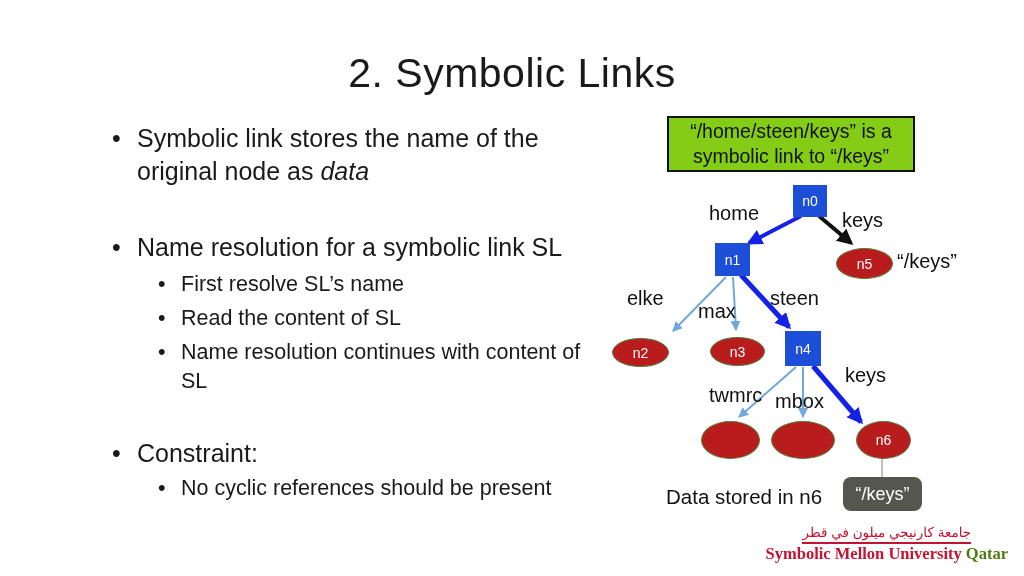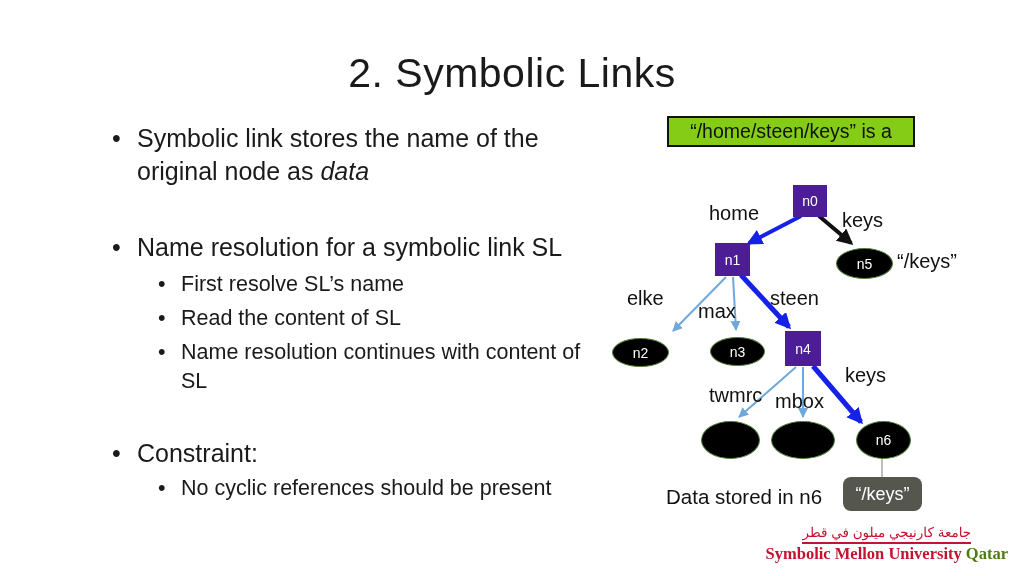--- a/index.html
+++ b/index.html
@@ -26,26 +26,26 @@
   .gap5{margin-top:4px;}
   
   .callout{
     position:absolute;left:667px;top:116px;width:240px;
     background:#84cc16;border:2px solid #111;
     text-align:center;font-size:19.5px;line-height:25px;padding:1px 2px;color:#111;
   }
   
   .edges{position:absolute;left:0;top:0;width:1024px;height:576px;pointer-events:none;}
   .sqnode{
-    position:absolute;background:#4c1d95;color:#fff;
+    position:absolute;background:#1d4ed8;color:#fff;
     display:flex;align-items:center;justify-content:center;
     font-size:14px;
   }
   .elnode{
-    position:absolute;background:#000000;border:1px solid #527f3b;border-radius:50%;
+    position:absolute;background:#b91c1c;border:1px solid #527f3b;border-radius:50%;
     color:#fff;display:flex;align-items:center;justify-content:center;font-size:14px;
   }
   .elabel{position:absolute;font-size:20px;color:#111;white-space:nowrap;}
   .databox{
     position:absolute;left:843px;top:477px;width:79px;height:34px;
     background:#55564e;border-radius:8px;color:#fff;
     display:flex;align-items:center;justify-content:center;font-size:18px;
   }
   .datacaption{position:absolute;left:666px;top:485px;font-size:20.5px;color:#111;white-space:nowrap;}
   
@@ -70,20 +70,21 @@
     <div class="li nowrap gap1">Name resolution for a symbolic link SL</div>
     <div class="li sub nowrap gap2">First resolve SL’s name</div>
     <div class="li sub nowrap gap3">Read the content of SL</div>
     <div class="li sub w3 gap3">Name resolution continues with content of SL</div>
     <div class="li nowrap gap4">Constraint:</div>
     <div class="li sub nowrap gap5">No cyclic references should be present</div>
   </div>
 
   <div class="callout">
     <div>“/home/steen/keys” is a</div>
+    <div>symbolic link to “/keys”</div>
   </div>
 
   <svg class="edges" viewBox="0 0 1024 576" xmlns="http://www.w3.org/2000/svg">
     <defs>
       <marker id="mblue" markerUnits="userSpaceOnUse" markerWidth="20" markerHeight="18" refX="13" refY="8" orient="auto">
         <path d="M0,0 L16,8 L0,16 Z" fill="#1621e8"></path>
       </marker>
       <marker id="mblack" markerUnits="userSpaceOnUse" markerWidth="20" markerHeight="18" refX="13" refY="8" orient="auto">
         <path d="M0,0 L16,8 L0,16 Z" fill="#111111"></path>
       </marker>

